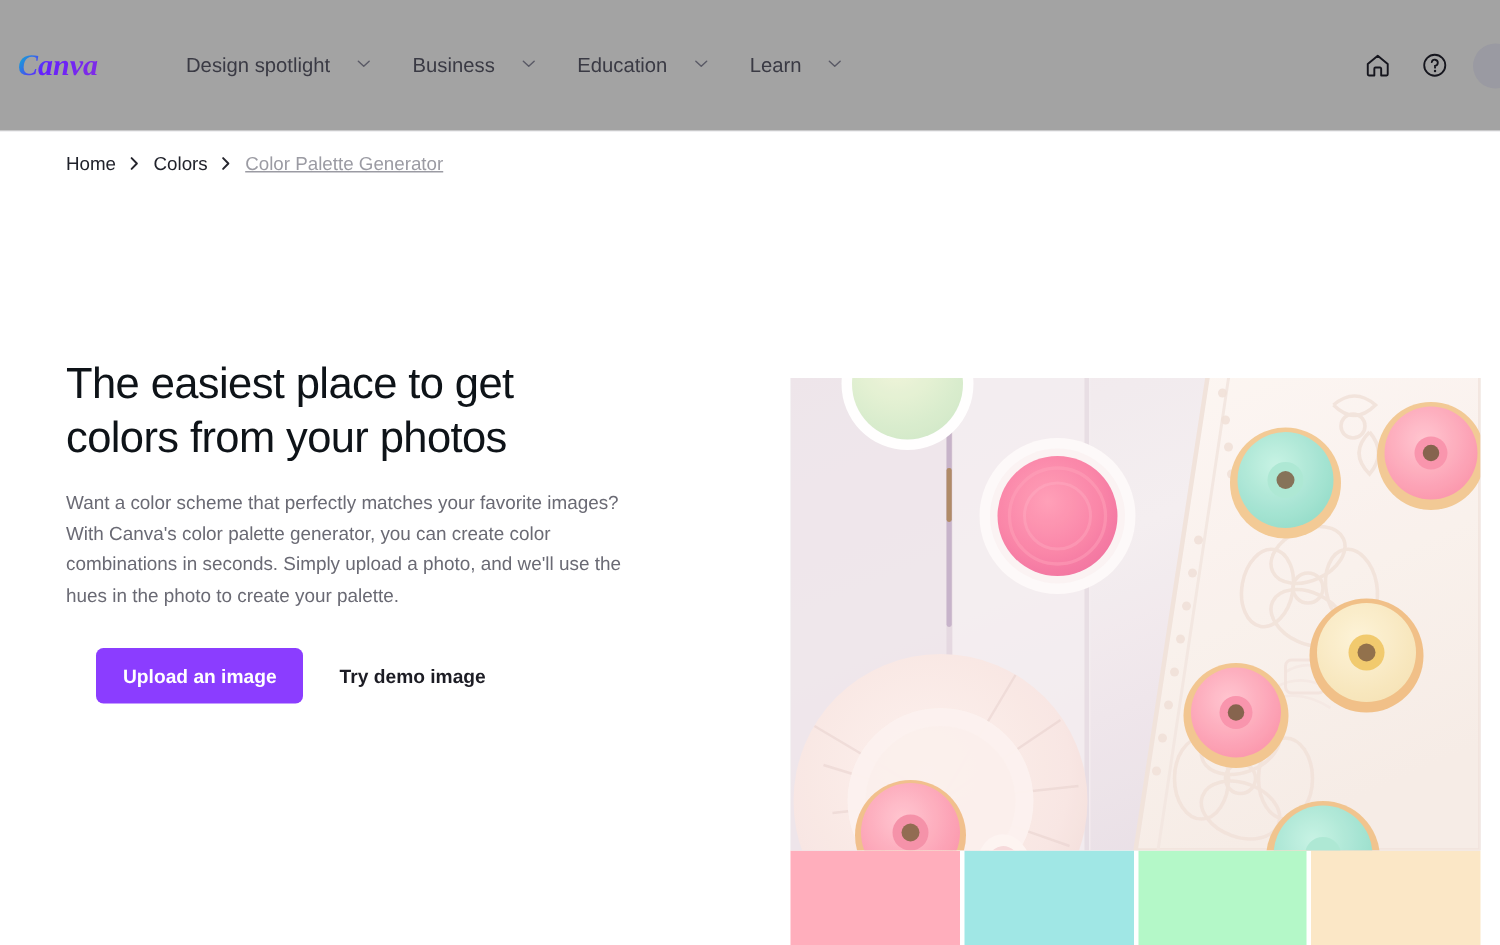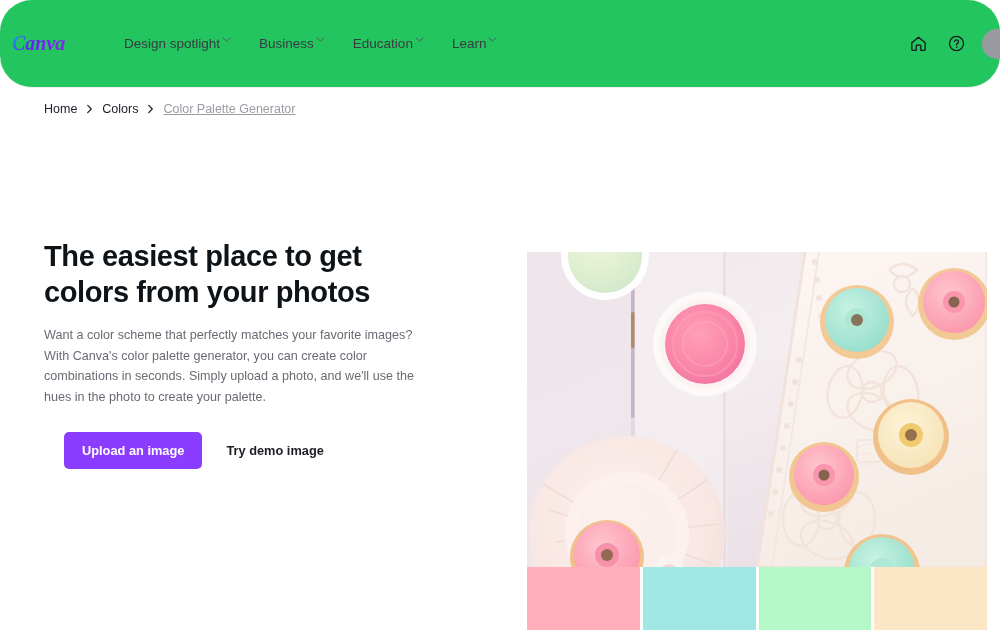--- a/index.html
+++ b/index.html
@@ -11,46 +11,45 @@
     background: #ffffff;
     font-family: "Liberation Sans", sans-serif;
     -webkit-font-smoothing: antialiased;
   }
 
   
   .header {
     position: relative;
     height: 88px;
     width: 1000px;
-    background: #22c55e;
+    background: #a3a3a3;
     border-bottom: 1px solid #f0f0f2;
     display: flex;
     align-items: center;
-    border-radius: 32px;
   }
 
   .logo {
     margin-left: 12px;
     width: 64px;
     height: 26px;
     display: flex;
     align-items: center;
   }
   .logo svg { display: block; }
 
   .nav {
     display: flex;
     align-items: center;
     margin-left: 34px;
     gap: 0px;
   }
   .nav-item {
     display: flex;
-    align-items: flex-start;
-    gap: 2px;
+    align-items: center;
+    gap: 18px;
     padding: 6px 14px;
     font-size: 13.5px;
     color: #3a3a44;
     white-space: nowrap;
     cursor: pointer;
     border-radius: 4px;
   }
   .nav-item .chev {
     display: inline-block;
     width: 9px;
@@ -123,21 +122,21 @@
   .left-col {
     position: absolute;
     left: 44px;
     top: 105px;
     width: 410px;
   }
 
   .headline {
     font-size: 29px;
     line-height: 1.23;
-    font-weight: bold;
+    font-weight: normal;
     color: #0e1318;
     letter-spacing: -0.4px;
     max-width: 380px;
   }
 
   .subcopy {
     margin-top: 15px;
     font-size: 12.6px;
     line-height: 1.63;
     color: #6a6a74;

